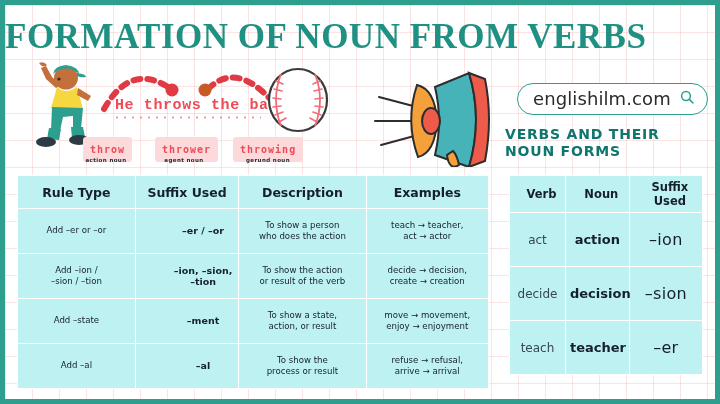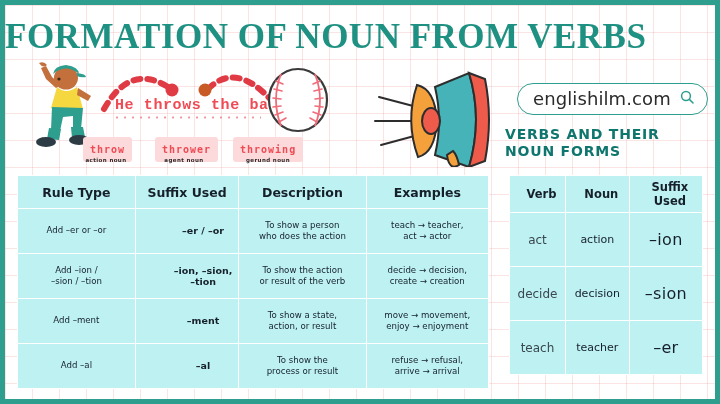--- a/index.html
+++ b/index.html
@@ -164,21 +164,21 @@
     font-size: 11.5px;
     font-weight: bold;
     height: 30px;
     padding-left: 12px;
   }
   .tbl-right td {
     font-size: 9px;
     height: 47px;
   }
   .tbl-right td.verb { font-size: 12px; color: #3a4750; }
-  .tbl-right td.noun { font-size: 11px; font-weight: normal; }
+  .tbl-right td.noun { font-size: 13px; font-weight: bold; }
   .tbl-right td.suf  { font-size: 16px; letter-spacing: 0.3px; }
   .cellline { display: block; }
 </style>
 </head>
 <body>
 
 <div id="page">
 
   <div class="paper"></div>
 
@@ -321,21 +321,21 @@
               <span class="cellline">To show the action</span>
               <span class="cellline">or result of the verb</span>
             </td>
             <td>
               <span class="cellline">decide → decision,</span>
               <span class="cellline">create → creation</span>
             </td>
           </tr>
           <tr>
             <td>
-              <span class="cellline">Add –ment</span>
+              <span class="cellline">Add –state</span>
             </td>
             <td class="suffix">–ment</td>
             <td>
               <span class="cellline">To show a state,</span>
               <span class="cellline">action, or result</span>
             </td>
             <td>
               <span class="cellline">move → movement,</span>
               <span class="cellline">enjoy → enjoyment</span>
             </td>

